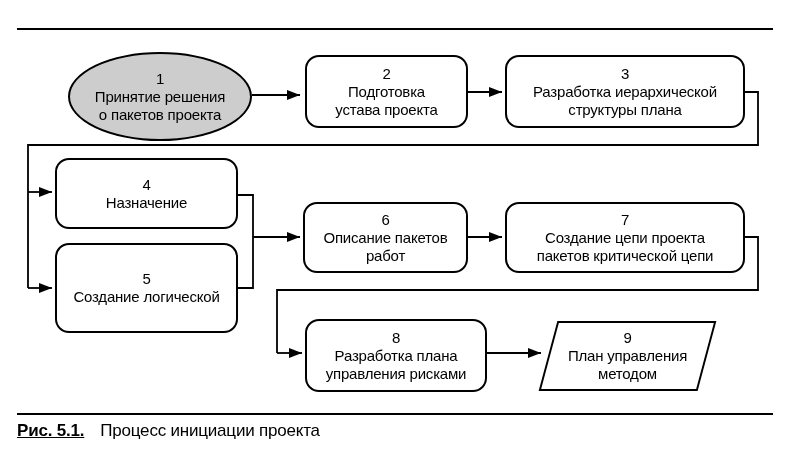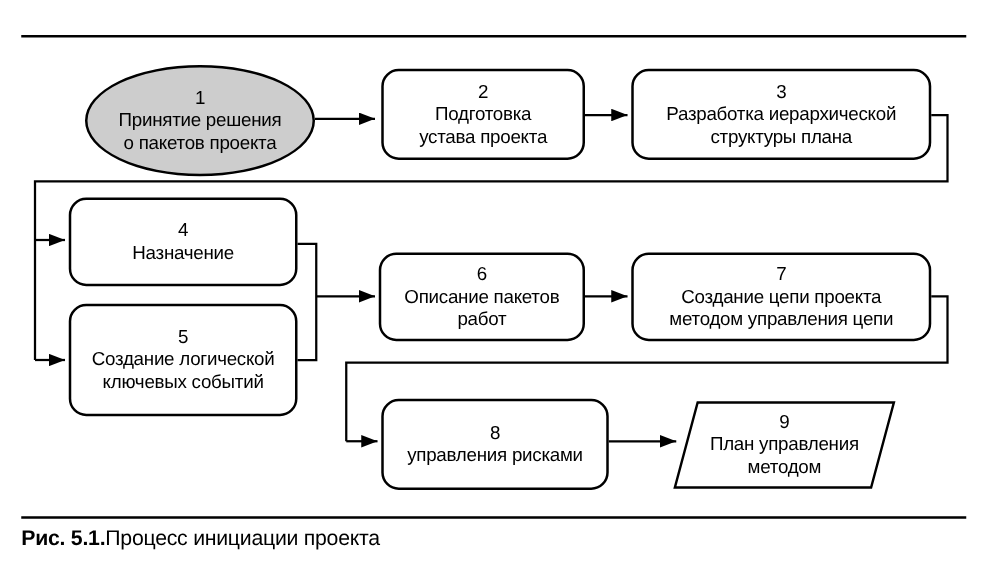--- a/index.html
+++ b/index.html
@@ -28,21 +28,21 @@
   .n8 { left:305px; top:319px; width:182px; height:73px; }
   .n9 { left:538px; top:321px; width:179px; height:70px; background:transparent; }
   .n9 .skew {
     position:absolute; left:10px; right:10px; top:0; bottom:0;
     border:2px solid #000; background:#fff; transform:skewX(-15deg);
   }
   .n9 .txt { position:relative; z-index:1; }
   .node .num  { display:block; }
   .node .line { display:block; }
   .caption { position:absolute; left:17px; top:421px; font-size:17px; letter-spacing:-0.2px; }
-  .caption .lbl { font-weight:bold; margin-right:0; }
+  .caption .lbl { font-weight:bold; margin-right:16px;text-decoration:underline; }
 </style>
 </head>
 <body>
 
 <div class="stage">
 
   <div class="rule rule-top"></div>
 
   <svg class="wires" viewBox="0 0 790 458" fill="none" stroke="#000" stroke-width="1.8">
     <defs>
@@ -82,37 +82,37 @@
   </div>
 
   <div class="node rect n4">
     <span class="num">4</span>
     <span class="line">Назначение</span>
   </div>
 
   <div class="node rect n5">
     <span class="num">5</span>
     <span class="line">Создание логической</span>
-    <span class="line">ключевых событий</span>
   </div>
 
   <div class="node rect n6">
     <span class="num">6</span>
     <span class="line">Описание пакетов</span>
     <span class="line">работ</span>
   </div>
 
   <div class="node rect n7">
     <span class="num">7</span>
     <span class="line">Создание цепи проекта</span>
-    <span class="line">методом управления цепи</span>
+    <span class="line">пакетов критической цепи</span>
   </div>
 
   <div class="node rect n8">
     <span class="num">8</span>
+    <span class="line">Разработка плана</span>
     <span class="line">управления рисками</span>
   </div>
 
   <div class="node n9">
     <div class="skew"></div>
     <div class="txt">
       <span class="num">9</span>
       <span class="line">План управления</span>
       <span class="line">методом</span>
     </div>

